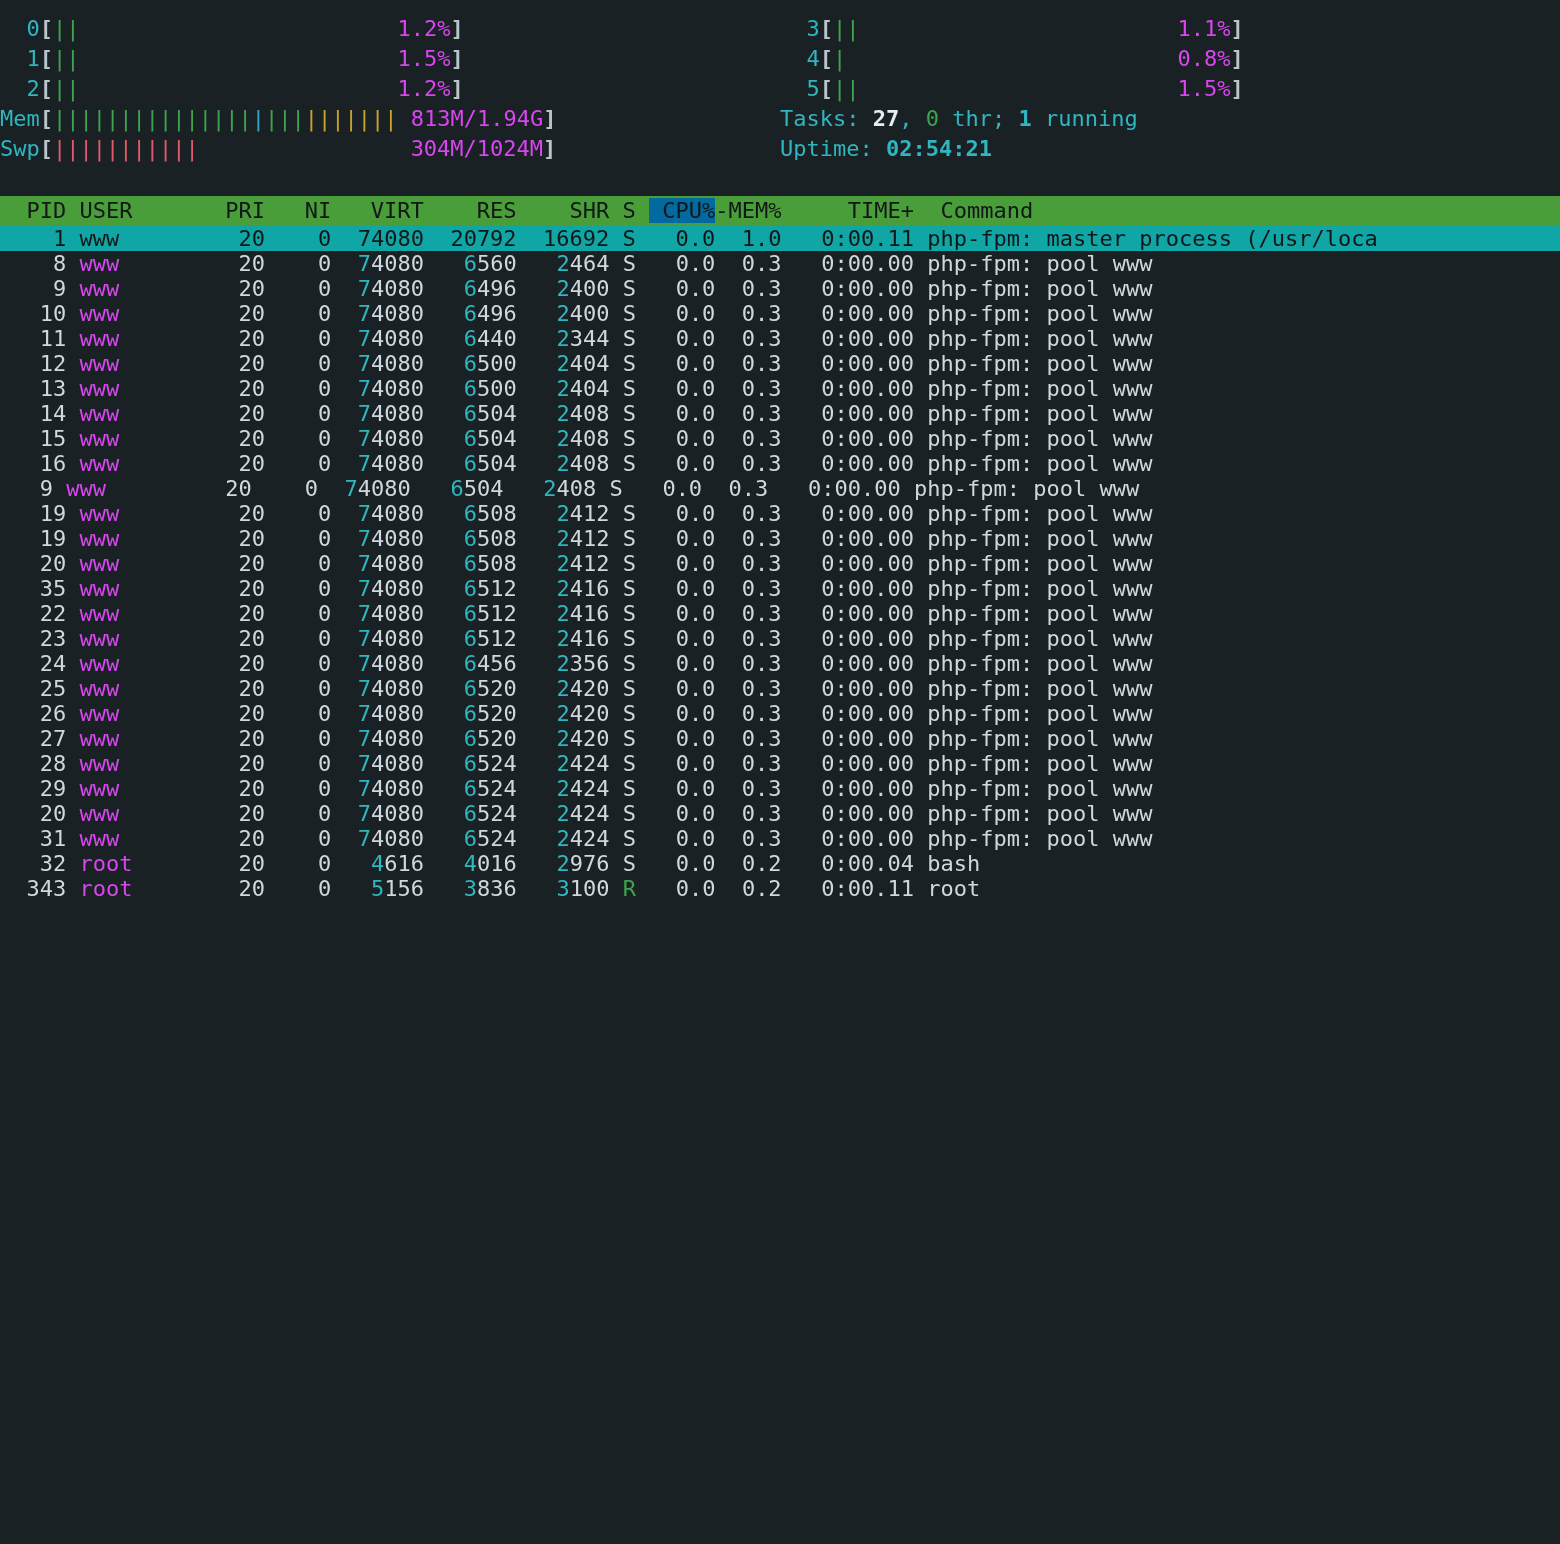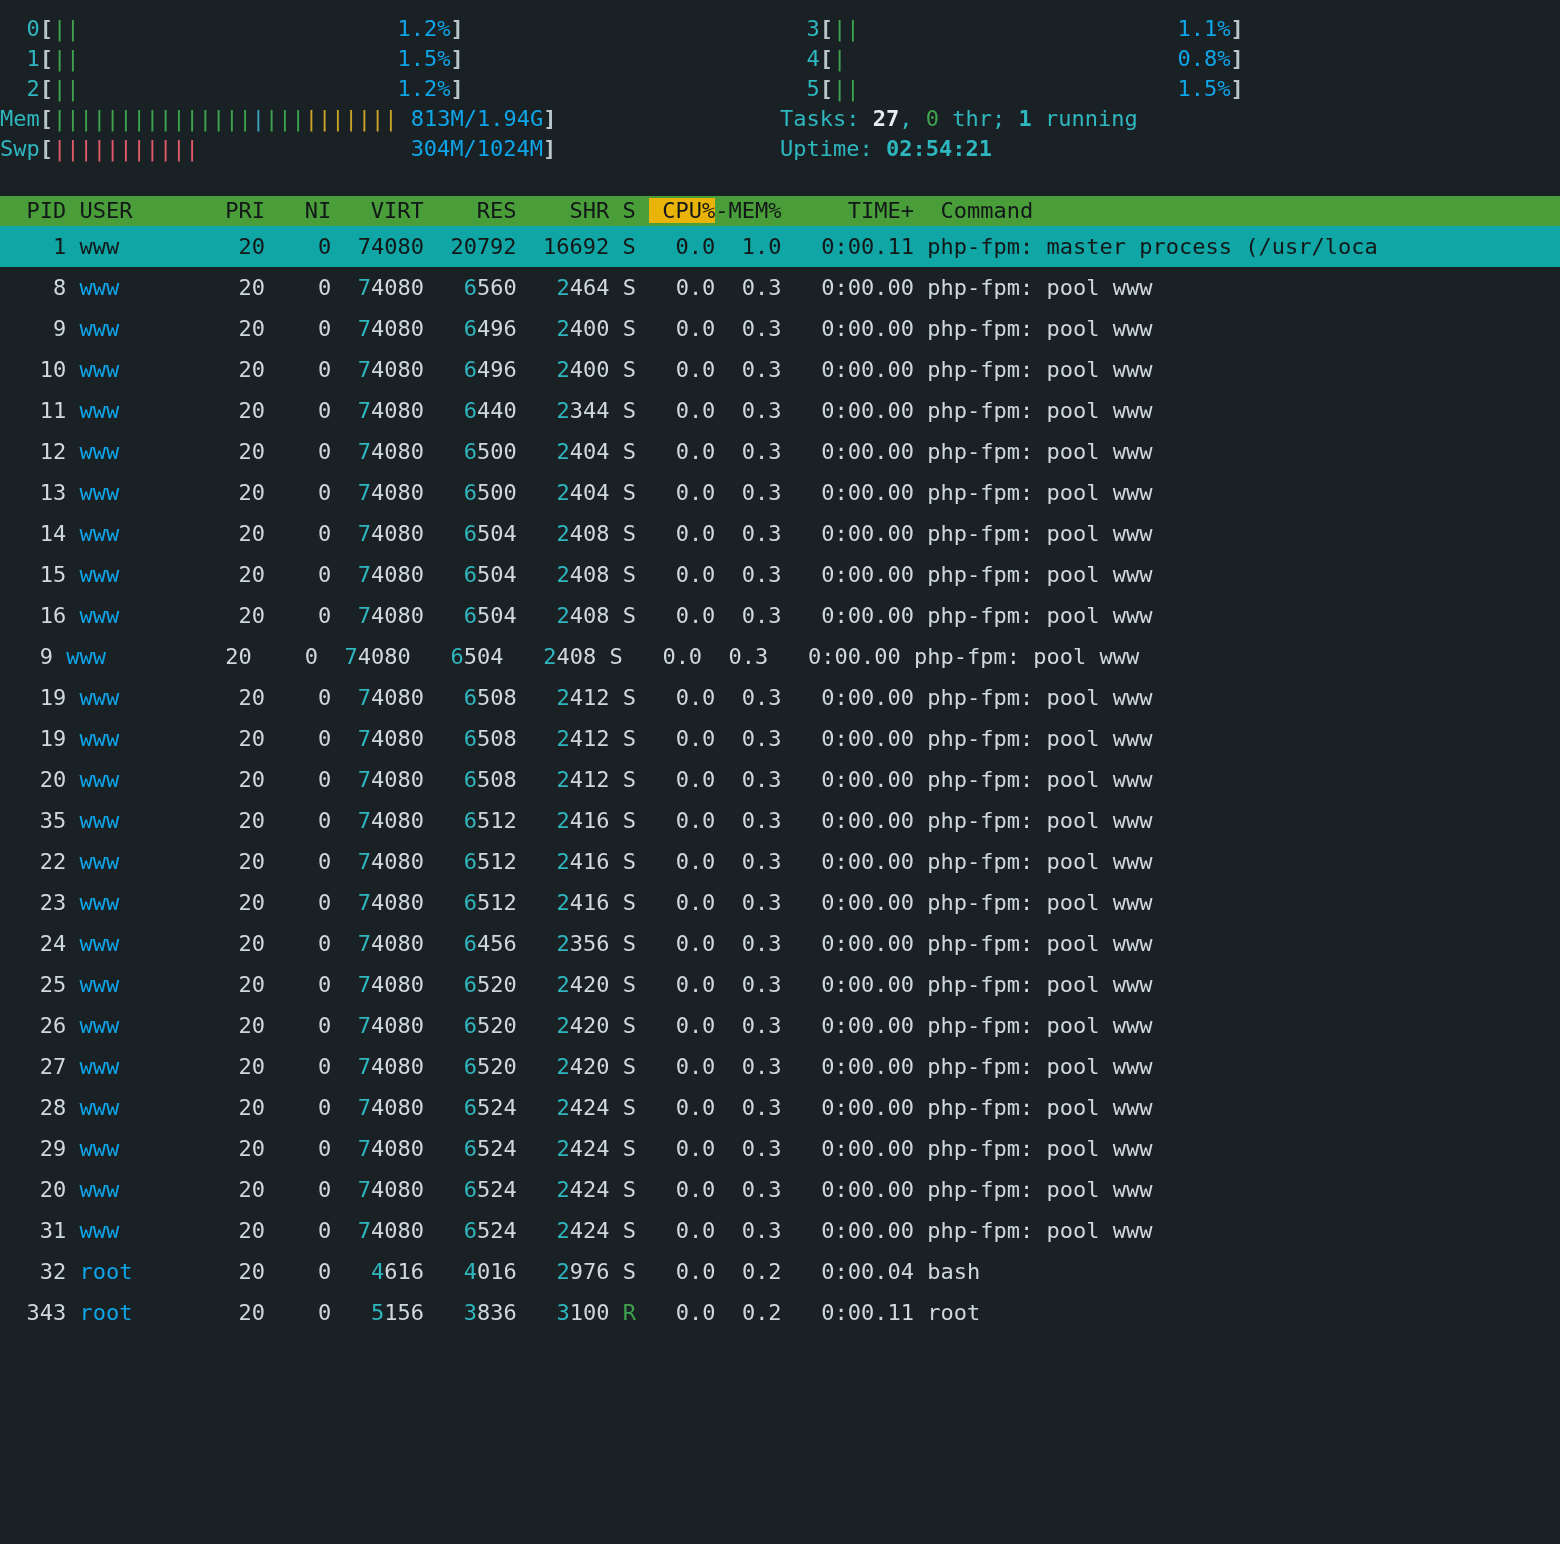--- a/index.html
+++ b/index.html
@@ -16,33 +16,33 @@
   .wrap { padding: 14px 0 0 0; }
   .meters { display: flex; }
   .left-meters, .right-meters { flex: 0 0 50%; }
   .meter-row { display: flex; white-space: pre; height: 30px; }
   .lbl { color: #2fb7bf; }
   .bracket { color: #b8c6cc; font-weight: bold; }
   .bar-green { color: #3fa34d; }
   .bar-red { color: #e05a6a; }
   .bar-yellow { color: #c9a227; }
   .bar-blue { color: #3aa3c4; }
-  .dim { color: #0ea5e9; }
+  .dim { color: #d946ef; }
   .bold-white { color: #e6edf0; font-weight: bold; }
   .header-row {
     background: #4a9e3a;
     color: #121718;
     white-space: pre;
     height: 30px;
     display: flex;
     align-items: center;
     margin-top: 32px;
   }
-  .sort-col { background: #eab308; color: #121718; }
-  .proc-row { white-space: pre; height: 41px; display: flex; align-items: center; }
+  .sort-col { background: #0369a1; color: #121718; }
+  .proc-row { white-space: pre; height: 25px; display: flex; align-items: center; }
   .sel-row { background: #10a6a6; color: #121718; }
   .c-cyan { color: #2fb7bf; }
   .c-g { color: #3fa34d; }
   .c-run { color: #3fa34d; }
   pre { font-family: inherit; }
 </style>
 </head>
 <body>
 
 <div class="wrap">

